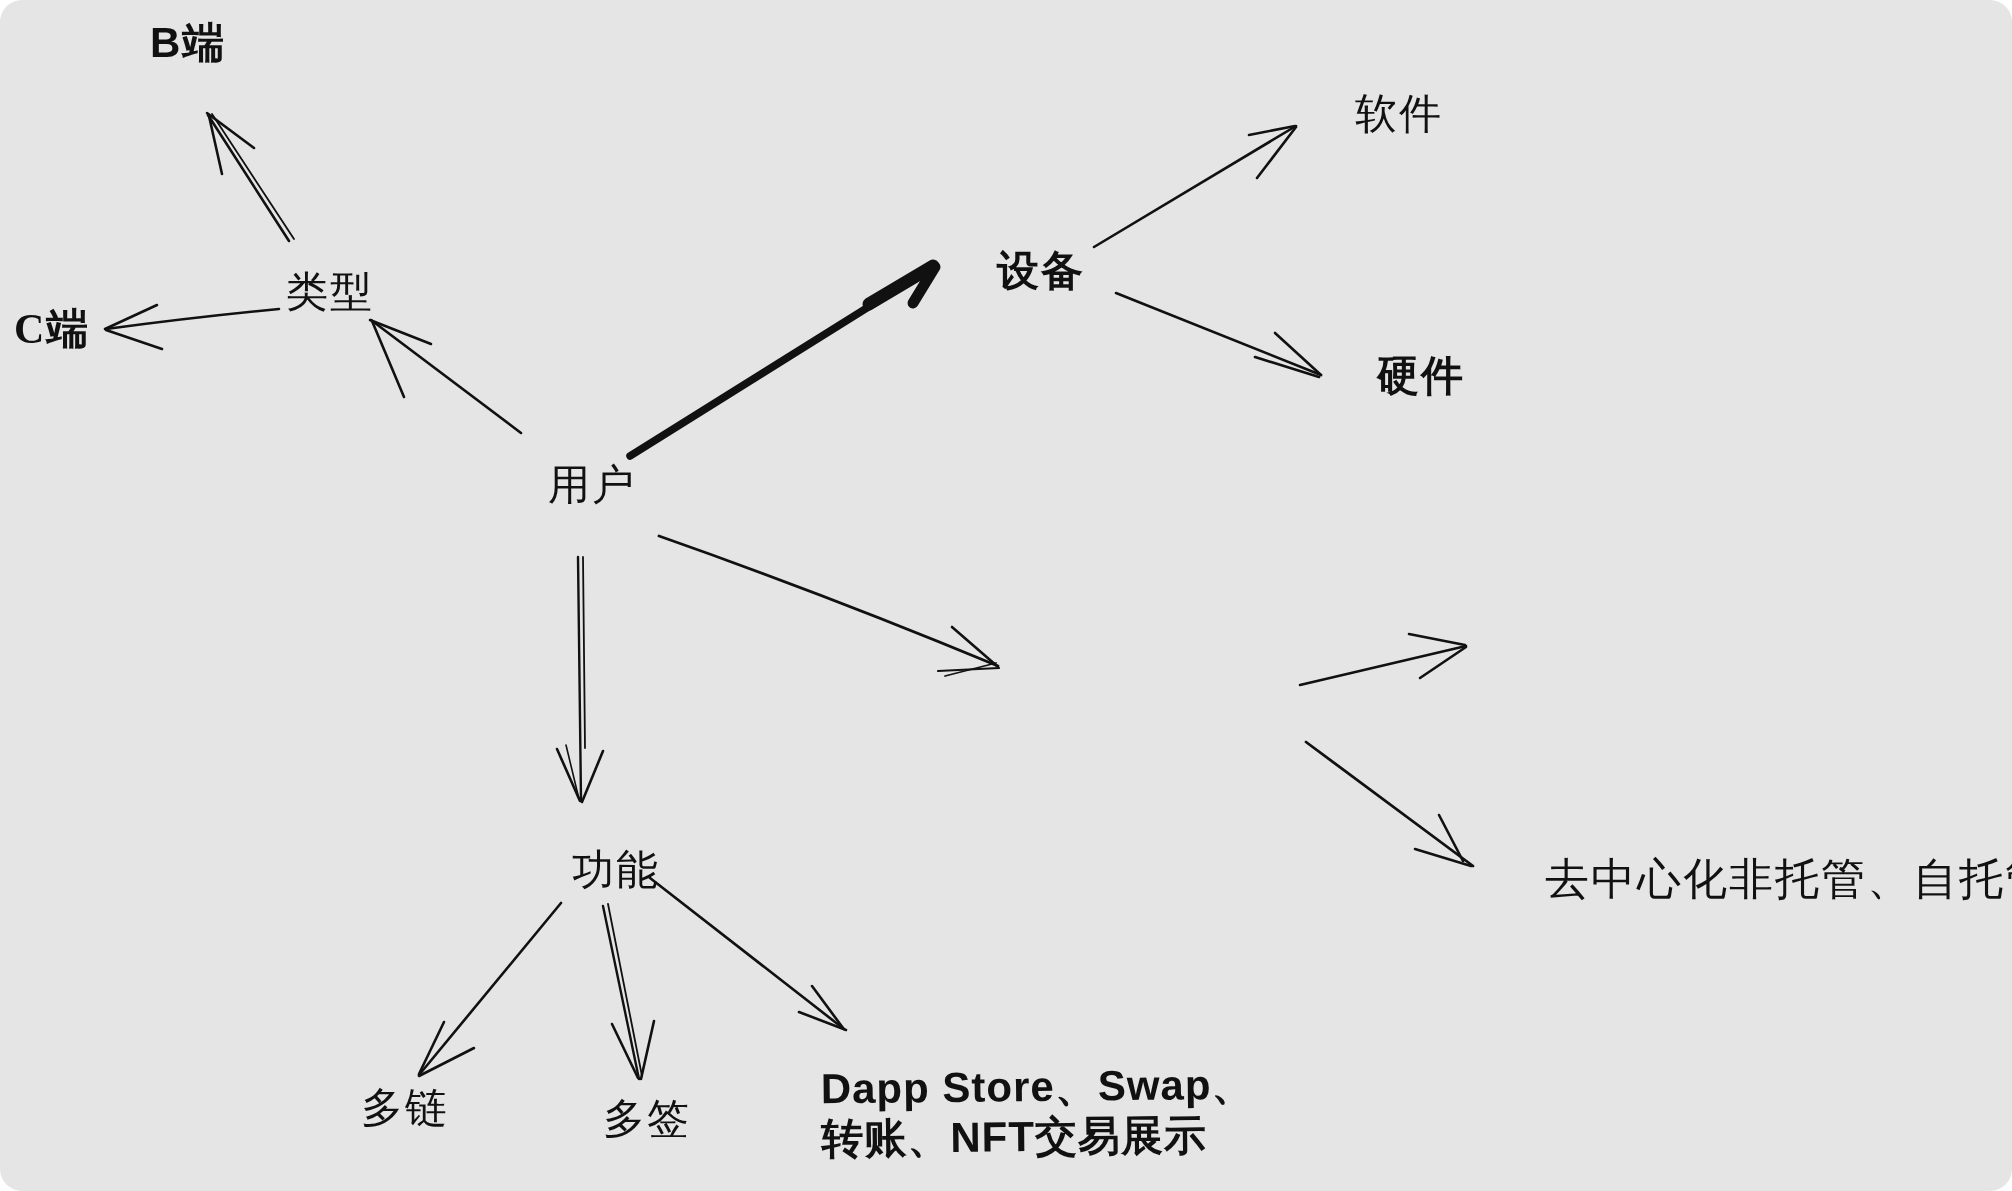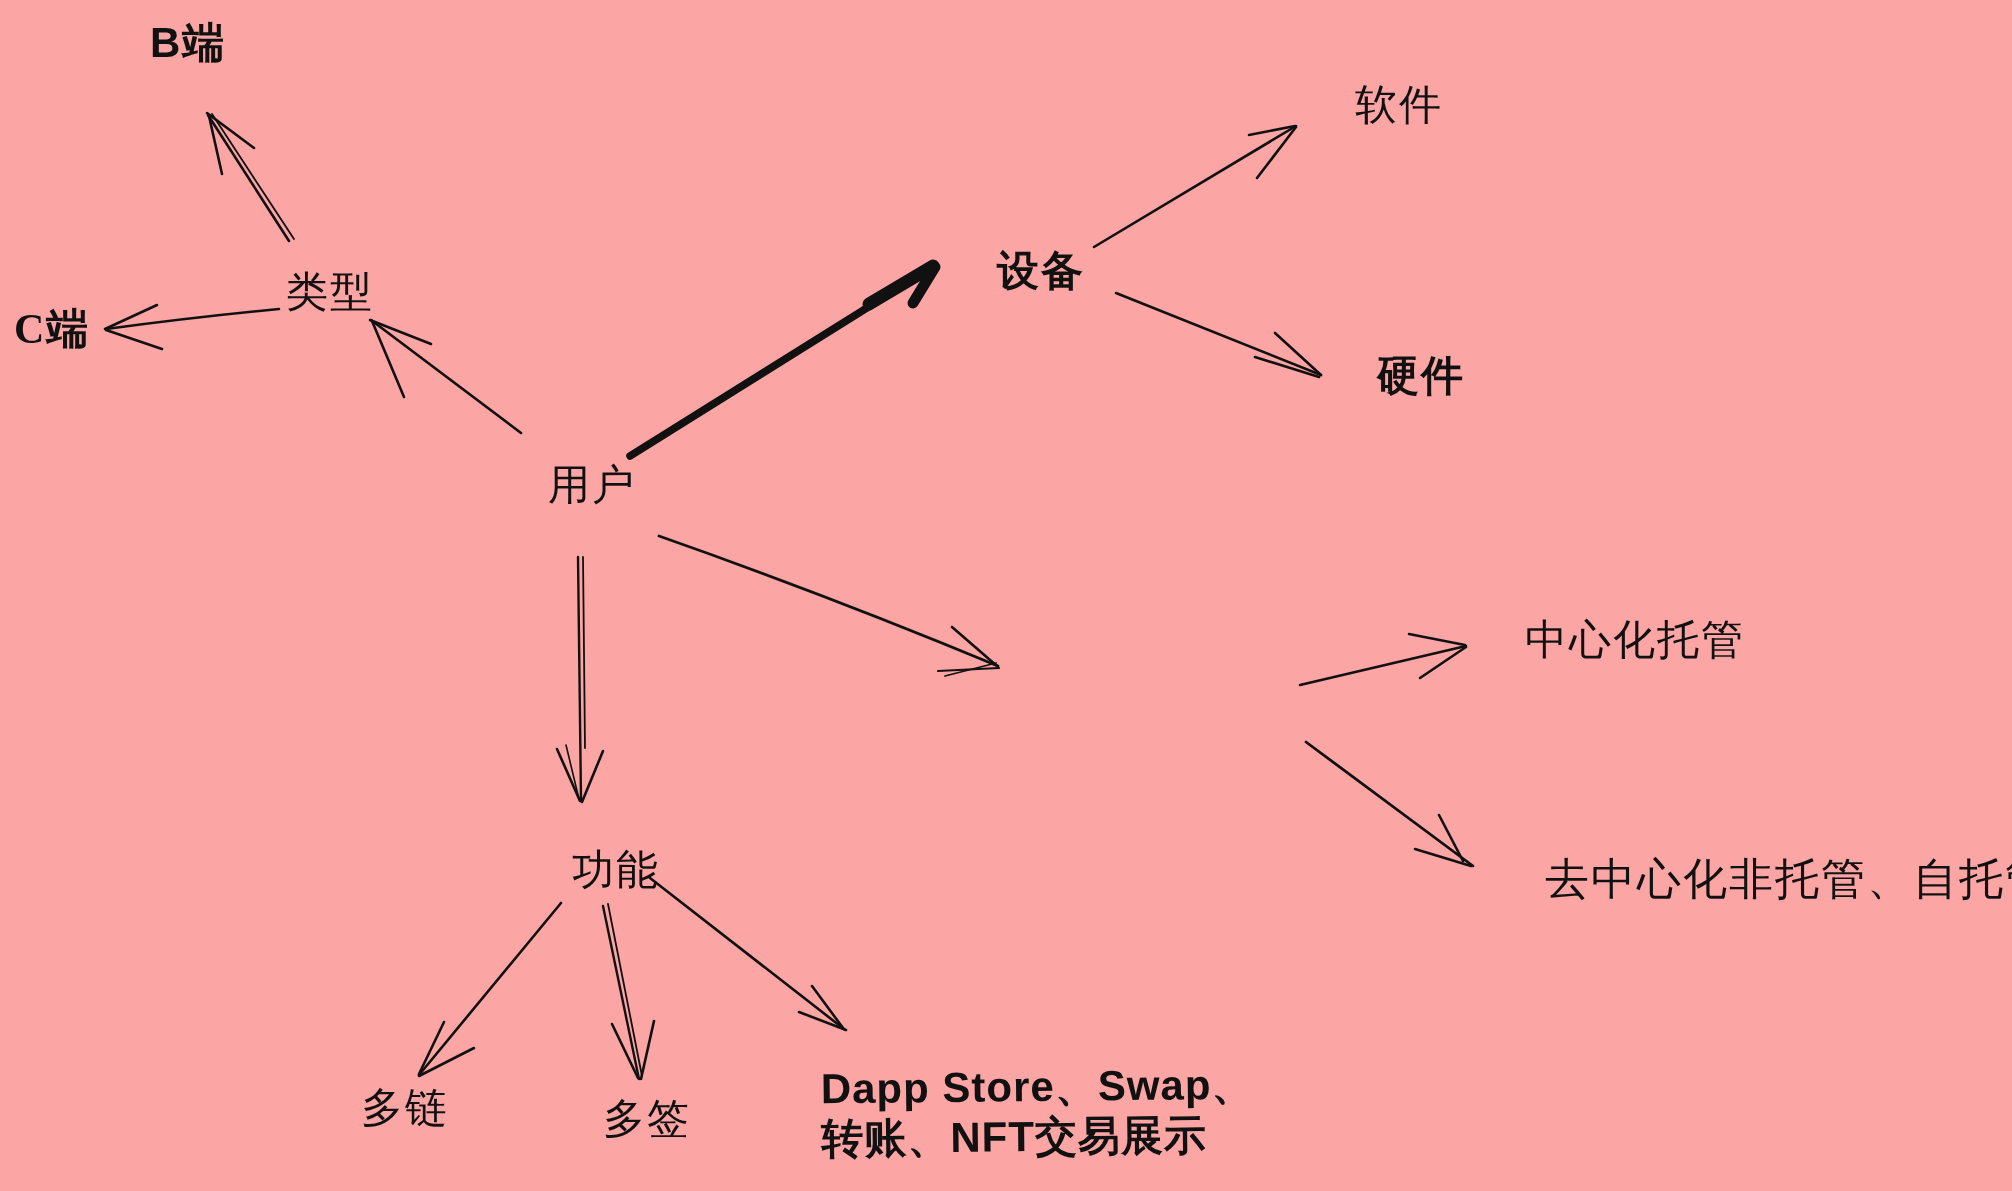--- a/index.html
+++ b/index.html
@@ -7,22 +7,23 @@
     padding: 0;
     background: #ffffff;
   }
   body {
     font-family: "Liberation Sans", "DejaVu Sans", sans-serif;
   }
   #canvas {
     position: relative;
     width: 2012px;
     height: 1191px;
-    background: #fca5a5;
+    background: #e5e5e5;
     overflow: hidden;
+    border-radius: 22px;
   }
   #arrow-layer {
     position: absolute;
     left: 0;
     top: 0;
     width: 2012px;
     height: 1191px;
   }
   .node {
     position: absolute;
@@ -46,21 +47,21 @@
     line-height: 1.18;
   }
   .hand .line { display: block; }
 
   
   #node-b-side   { left: 150px; top: 20px;  font-weight: 700; }
   #node-type     { left: 286px; top: 272px; font-family: Liberation Mono, monospace; }
   #node-c-side   { left: 14px;  top: 306px; font-weight: 700; font-family: Liberation Serif, serif; }
   #node-user     { left: 516px; top: 462px; margin-left: 32px; }
   #node-device   { left: 997px; top: 248px; font-weight: bold; }
-  #node-software { left: 1355px; top: 82px; }
+  #node-software { left: 1355px; top: 94px; font-family: Liberation Mono, monospace; }
   #node-hardware { left: 1377px; top: 353px; font-weight: bold; }
   #node-pkc      { left: 1047px; top: 660px; }
   #node-cc       { left: 1525px; top: 617px; }
   #node-dc       { left: 1545px; top: 855px; }
   #node-features { left: 537px; top: 847px; margin-left: 35px; }
   #node-multichain { left: 361px; top: 1085px; }
   #node-multisig { left: 603px; top: 1096px; }
   #node-examples { left: 821px; top: 1062px; }
 
   svg .ink {
@@ -161,21 +162,20 @@
     </g>
   </svg>
 
   <div class="node" id="node-b-side">B端</div>
   <div class="node" id="node-type">类型</div>
   <div class="node" id="node-c-side">C端</div>
   <div class="node" id="node-user">用户</div>
   <div class="node" id="node-device">设备</div>
   <div class="node" id="node-software">软件</div>
   <div class="node" id="node-hardware">硬件</div>
-  <div class="node" id="node-cc">中心化托管</div>
   <div class="node big" id="node-dc">去中心化非托管、自托管</div>
   <div class="node" id="node-features">功能</div>
   <div class="node" id="node-multichain">多链</div>
   <div class="node" id="node-multisig">多签</div>
 
   <div class="hand" id="node-examples">
     <span class="line">Dapp Store、Swap、</span>
     <span class="line">转账、NFT交易展示</span>
   </div>
 

